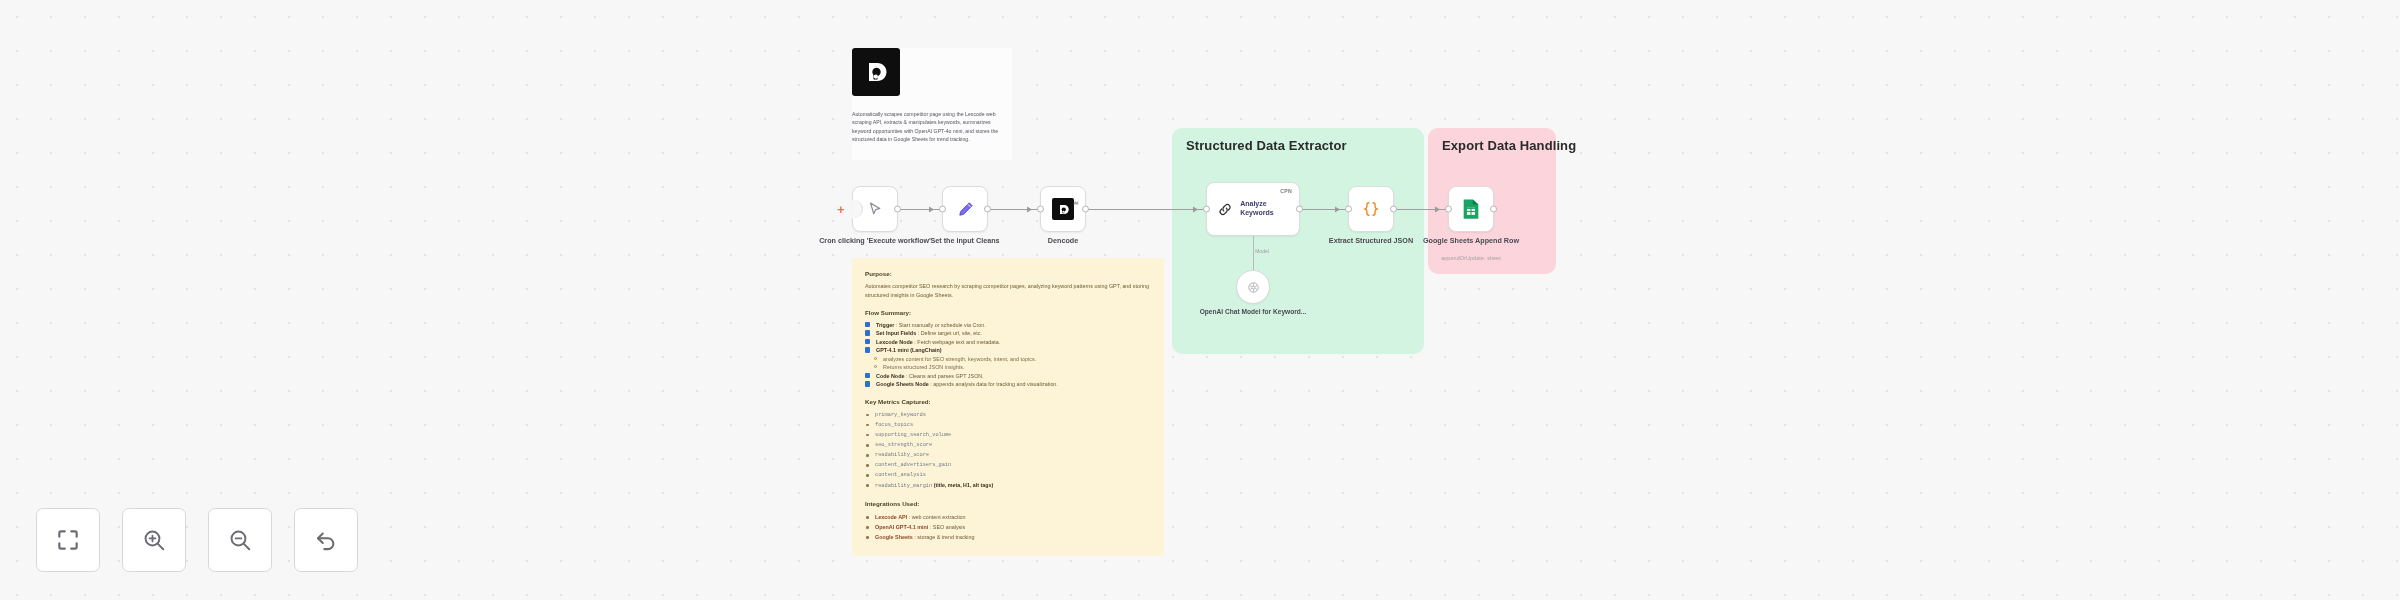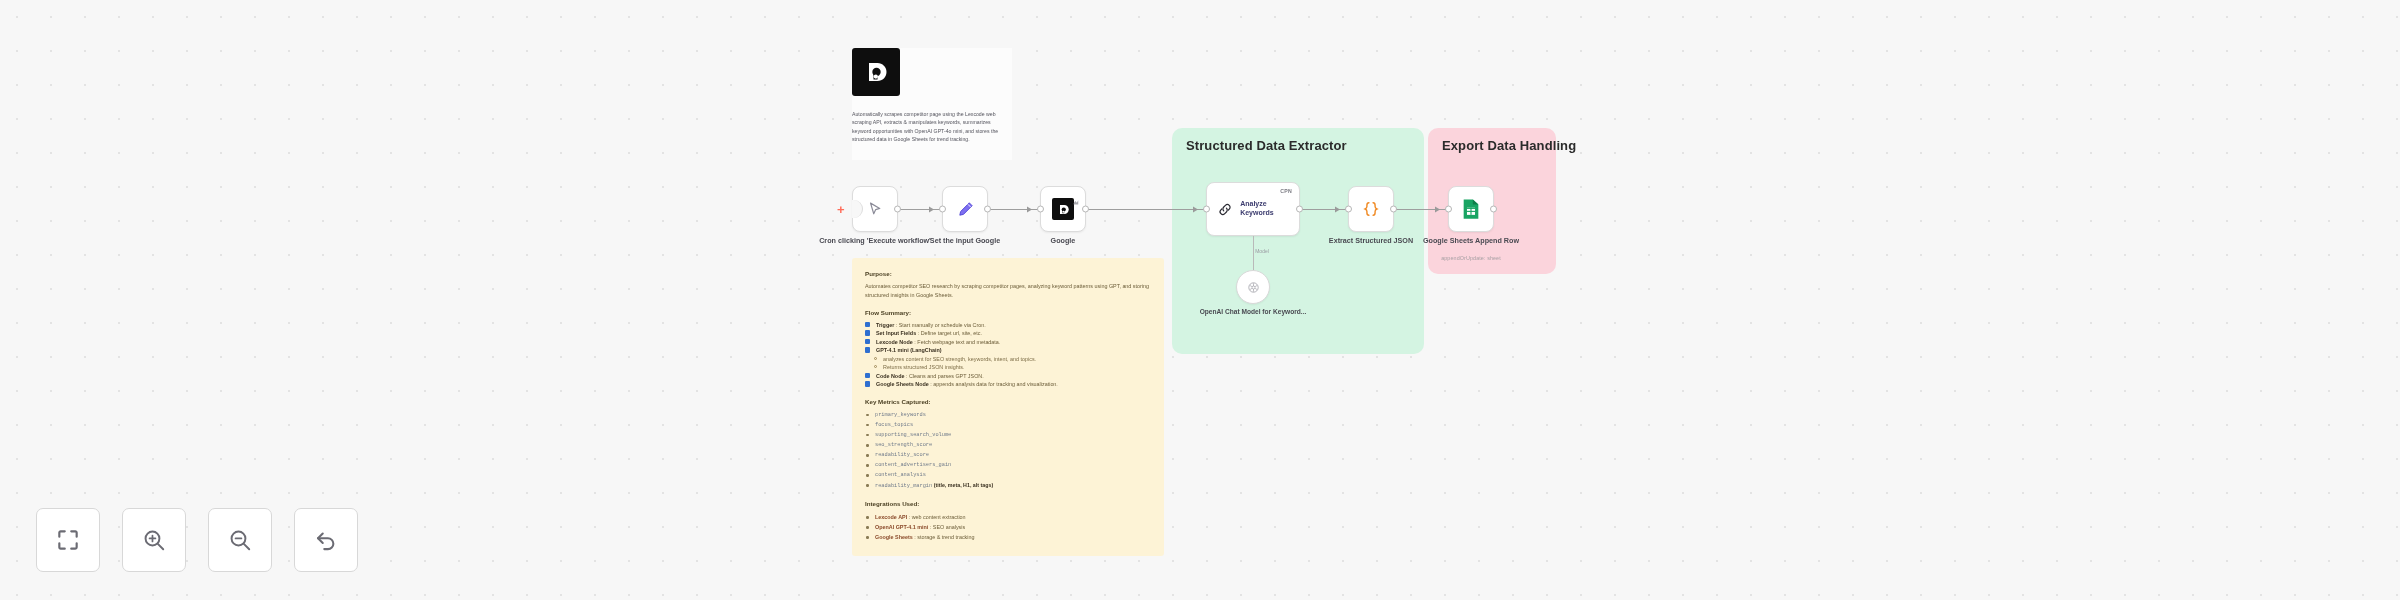--- a/index.html
+++ b/index.html
@@ -375,42 +375,42 @@
 
   <div class="node" style="left:942px; top:186px; width:46px; height:46px;">
     <svg width="19" height="19" viewBox="0 0 24 24" class="icon-svg">
       <path d="M16.8 3.6l3.6 3.6-11 11-4.6 1 1-4.6 11-11z" fill="#7d6ff0" stroke="#4c3fd4" stroke-width="1.1" stroke-linejoin="round"></path>
       <path d="M15 5.4l3.6 3.6" stroke="#ffffff" stroke-width="1.1"></path>
     </svg>
     <span class="port in">
         <i class="arrowhead"></i>
       </span>
     <span class="port out"></span>
-    <div class="node-label">Set the input Google</div>
+    <div class="node-label">Set the input Cleans</div>
   </div>
 
   <div class="node" style="left:1040px; top:186px; width:46px; height:46px;">
     <span class="corner-chip">
       <svg width="7" height="7" viewBox="0 0 12 12">
           <path d="M1 9l3-4 2.5 3L9 4v7H1z" fill="#8a8a92"></path>
         </svg>
     </span>
     <div style="width:22px;height:22px;background:#0e0e0e;border-radius:2px;display:flex;align-items:center;justify-content:center;">
       <svg width="13" height="13" viewBox="0 0 26 26" class="icon-svg">
         <path d="M6 4h8.5c5 0 9 4 9 9s-4 9-9 9H6V4z" fill="#ffffff"></path>
         <circle cx="13.5" cy="13" r="4.2" fill="#0e0e0e"></circle>
         <rect x="10.5" y="13.5" width="4" height="7" fill="#0e0e0e"></rect>
         <circle cx="12.8" cy="17.6" r="2.1" fill="#ffffff"></circle>
       </svg>
     </div>
     <span class="port in">
         <i class="arrowhead"></i>
       </span>
     <span class="port out"></span>
-    <div class="node-label">Google</div>
+    <div class="node-label">Dencode</div>
   </div>
 
   <div class="node wide" style="left:1206px; top:182px; width:94px; height:54px;">
     <span class="badge-cpn">CPN</span>
     <svg width="17" height="17" viewBox="0 0 24 24" class="icon-svg">
       <path d="M10 14a4 4 0 0 1 0-5.7l2.5-2.5a4 4 0 1 1 5.7 5.7l-1.3 1.3" fill="none" stroke="#2b2b33" stroke-width="1.8" stroke-linecap="round"></path>
       <path d="M14 10a4 4 0 0 1 0 5.7l-2.5 2.5a4 4 0 1 1-5.7-5.7l1.3-1.3" fill="none" stroke="#2b2b33" stroke-width="1.8" stroke-linecap="round"></path>
     </svg>
     <div class="wide-text">Analyze Keywords</div>
     <span class="port in">

